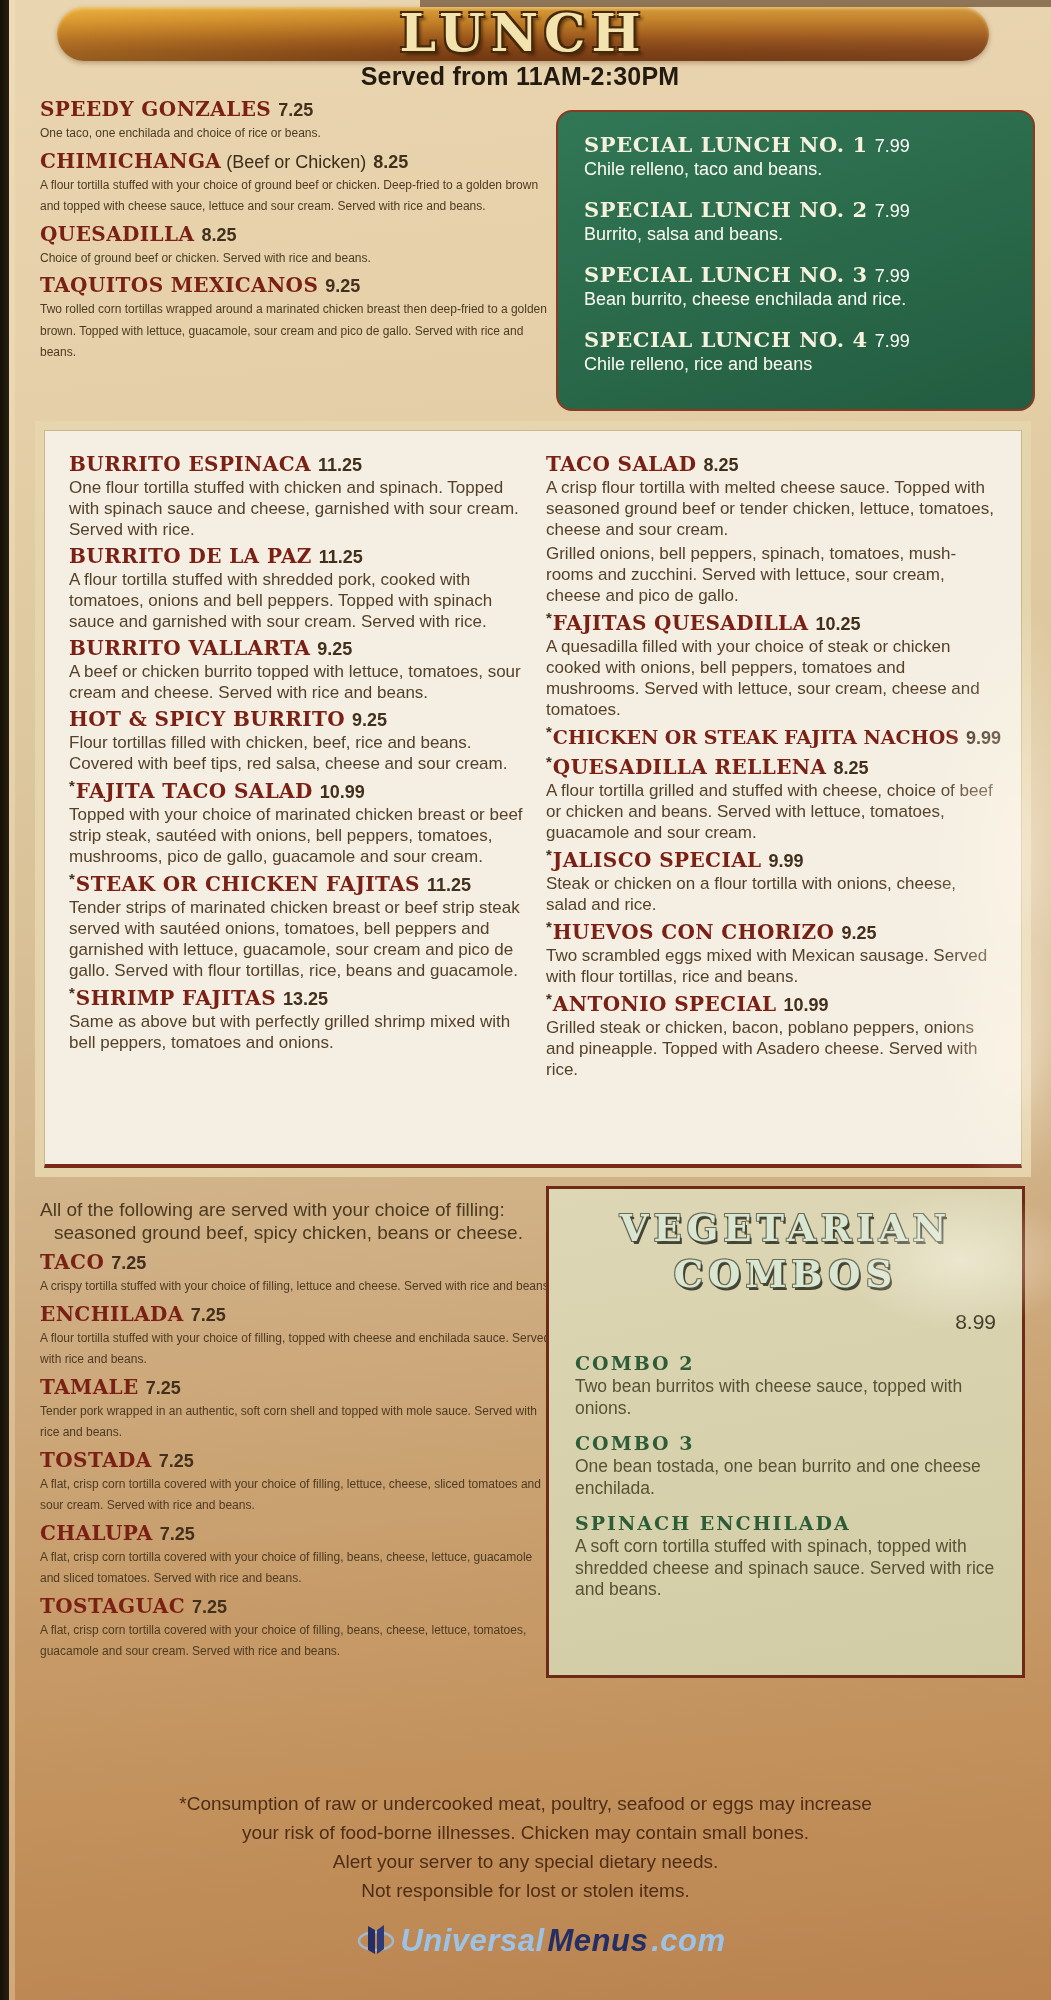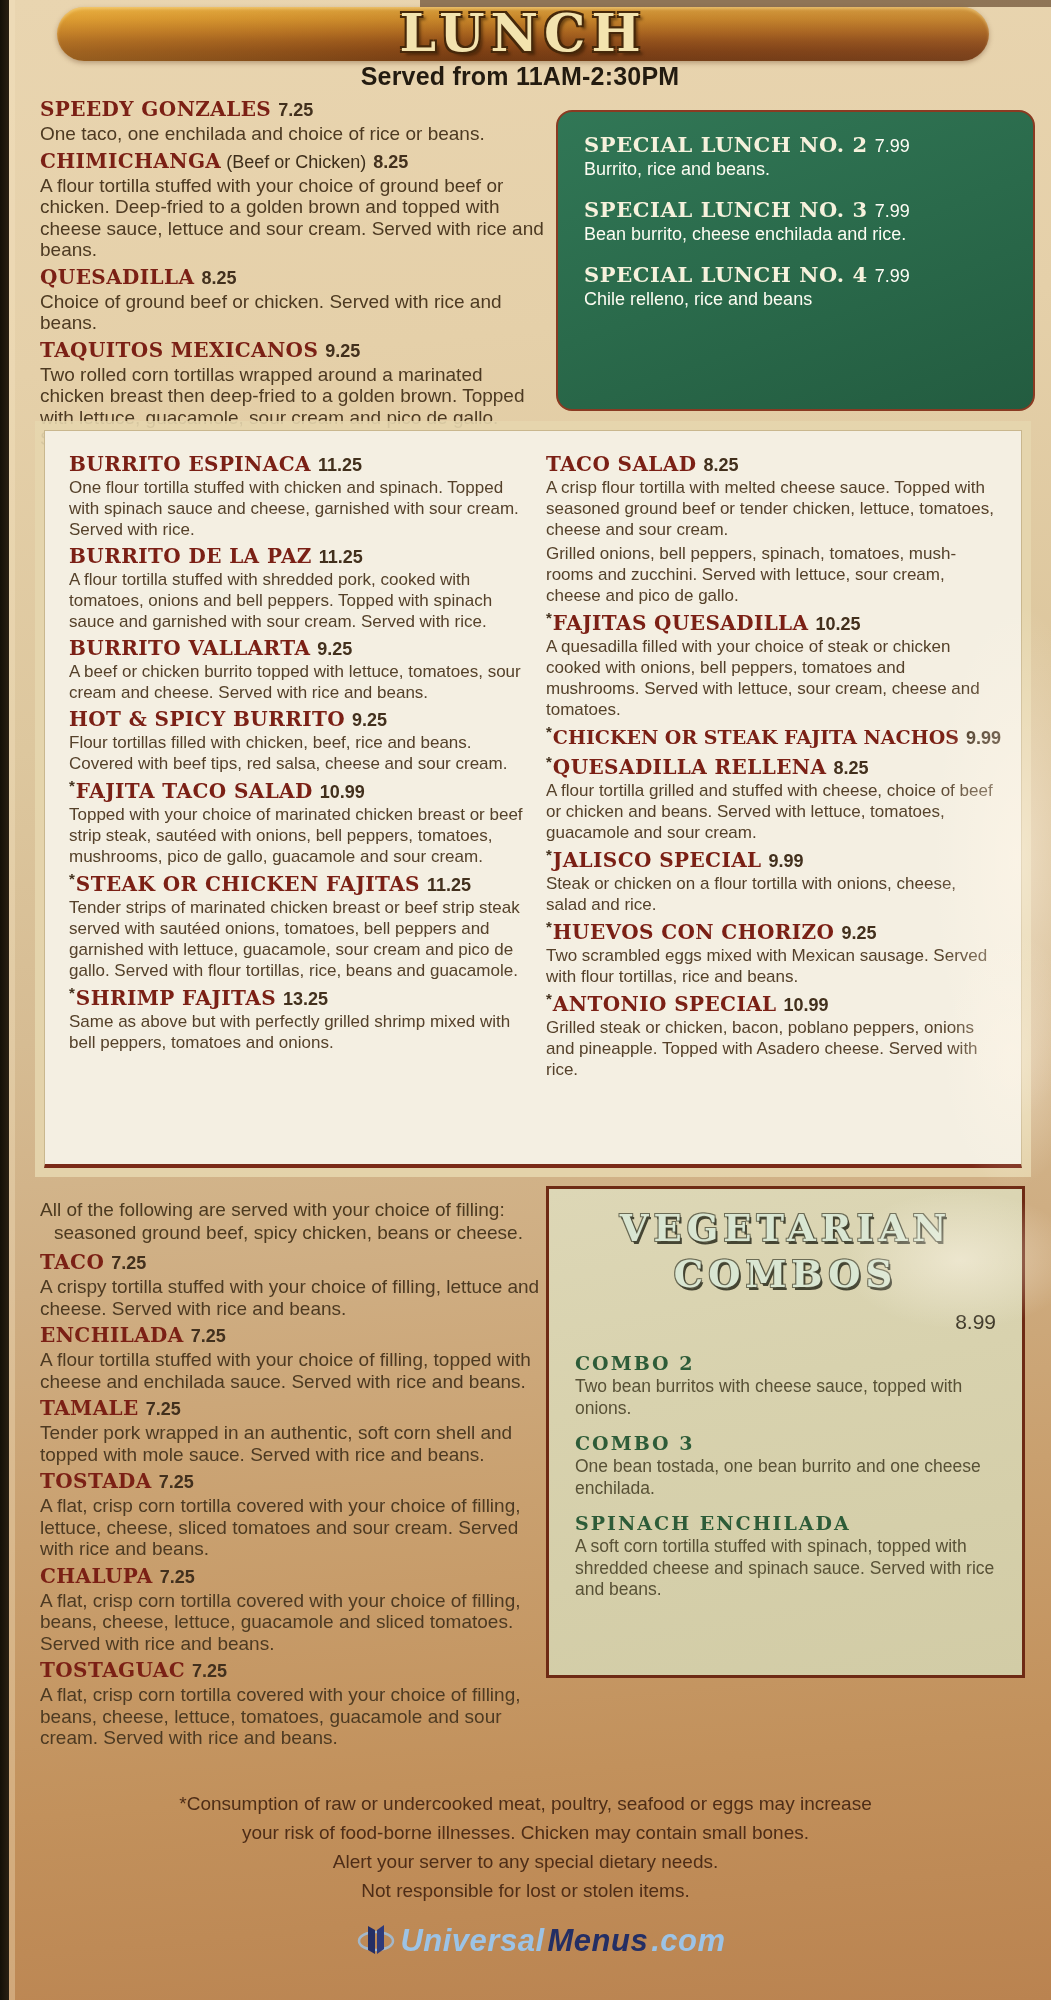--- a/index.html
+++ b/index.html
@@ -20,21 +20,21 @@
     text-shadow:-2px -2px 0 #46280a,2px -2px 0 #46280a,-2px 2px 0 #46280a,2px 2px 0 #46280a,4px 4px 3px rgba(40,20,0,0.55);}
   .subtitle{position:absolute;top:62px;left:0;width:1040px;text-align:center;
     font-weight:bold;font-size:25px;color:#231b10;letter-spacing:0.2px;}
 
   
   .item{margin-bottom:3px;}
   .head{font-family:"DejaVu Serif",serif;font-weight:bold;color:#7b2015;font-size:20px;letter-spacing:0.4px;line-height:27px;}
   .price{font-family:"Liberation Sans",sans-serif;color:#42301d;font-size:18px;font-weight:bold;margin-left:7px;letter-spacing:0;}
   .note{font-family:"Liberation Sans",sans-serif;color:#3d2e1b;font-size:18px;font-weight:normal;letter-spacing:0;margin-left:5px;}
   .note:empty,.star:empty{display:none;}
-  .desc{color:#4d3a22;font-size:19px;line-height:21.5px;}
+  .desc{color:#4d3a22;font-size:12px;line-height:21.5px;}
   .star{color:#42301d;font-weight:bold;font-size:15px;vertical-align:7px;margin-right:1px;}
 
   .top-col{position:absolute;left:40px;top:96px;width:510px;}
 
   
   .green-box{position:absolute;left:556px;top:110px;width:479px;height:301px;box-sizing:border-box;
     background:linear-gradient(160deg,#317756 0%,#2a6a4b 50%,#235c40 100%);
     border:2px solid #8a3a22;border-radius:16px;padding:19px 26px;}
   .gitem{margin-bottom:15px;}
   .gitem .head{color:#f6f1dc;font-size:21px;letter-spacing:0.6px;line-height:27px;}
@@ -108,22 +108,26 @@
       <div class="desc">Choice of ground beef or chicken. Served with rice and beans.</div>
     </div>
     <div class="item">
       <div><span class="head">TAQUITOS MEXICANOS</span><span class="price">9.25</span></div>
       <div class="desc">Two rolled corn tortillas wrapped around a marinated chicken breast then deep-fried to a golden brown. Topped with lettuce, guacamole, sour cream and pico de gallo. Served with rice and beans.</div>
     </div>
   </div>
 
   <div class="green-box">
     <div class="gitem">
+      <div><span class="head">SPECIAL LUNCH NO. 1</span><span class="price">7.99</span></div>
+      <div class="desc">Chile relleno, taco and beans.</div>
+    </div>
+    <div class="gitem">
       <div><span class="head">SPECIAL LUNCH NO. 2</span><span class="price">7.99</span></div>
-      <div class="desc">Burrito, rice and beans.</div>
+      <div class="desc">Burrito, salsa and beans.</div>
     </div>
     <div class="gitem">
       <div><span class="head">SPECIAL LUNCH NO. 3</span><span class="price">7.99</span></div>
       <div class="desc">Bean burrito, cheese enchilada and rice.</div>
     </div>
     <div class="gitem">
       <div><span class="head">SPECIAL LUNCH NO. 4</span><span class="price">7.99</span></div>
       <div class="desc">Chile relleno, rice and beans</div>
     </div>
   </div>

